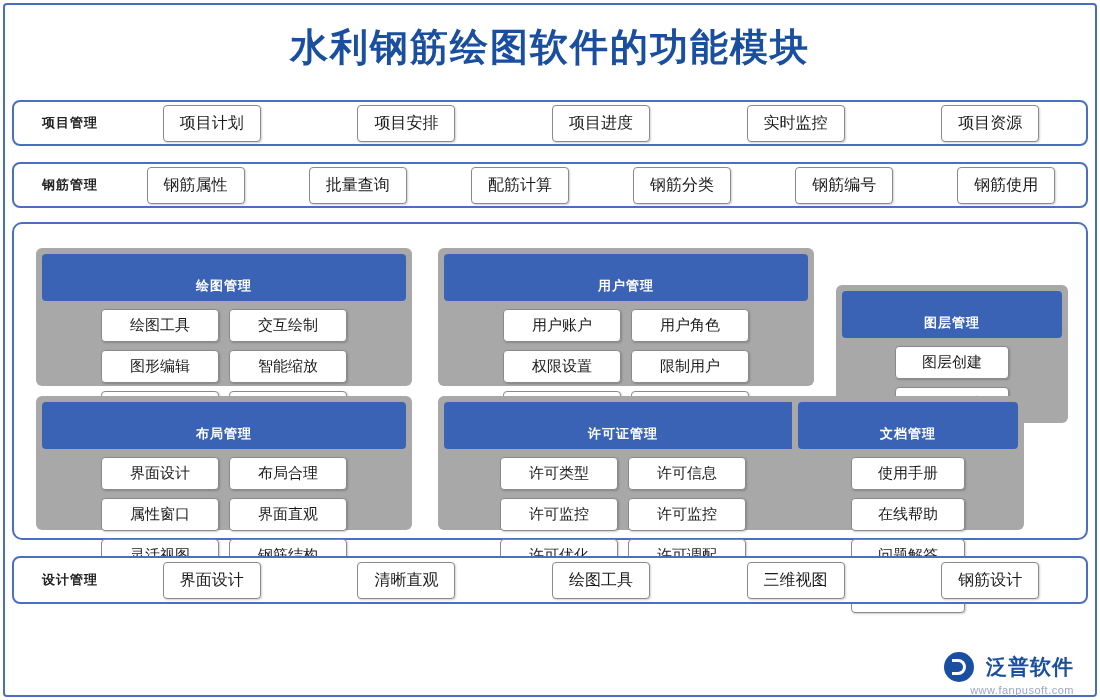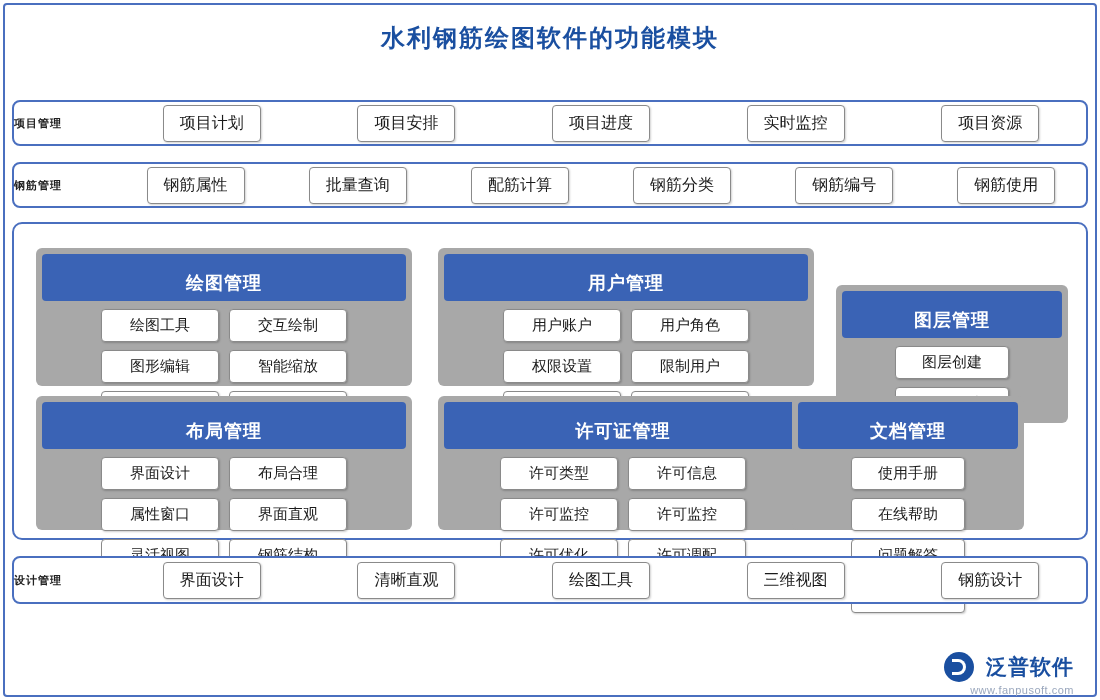--- a/index.html
+++ b/index.html
@@ -24,43 +24,43 @@
     border: 2px solid #4a6fbf;
     border-radius: 4px;
     box-sizing: border-box;
   }
   .title {
     position: absolute;
     left: 0;
     top: 22px;
     width: 1100px;
     text-align: center;
-    font-size: 24px;
+    font-size: 38px;
     font-weight: bold;
     color: #1a4fa0;
     letter-spacing: 2px;
   }
 
   
   .row-band {
     position: absolute;
     left: 12px;
     width: 1076px;
     border: 2px solid #4a6fbf;
     border-radius: 8px;
     box-sizing: border-box;
     background: #ffffff;
     display: flex;
     align-items: center;
   }
   .band-label {
     width: 112px;
     flex: none;
-    text-align: left;
-    font-size: 11px;
+    text-align: center;
+    font-size: 13px;
     font-weight: bold;
     color: #222;
     letter-spacing: 1px;
   }
   .band-items {
     flex: 1;
     display: flex;
     justify-content: space-around;
     align-items: center;
     gap: 23px;
@@ -97,24 +97,24 @@
   .module {
     position: absolute;
     background: #a8a8a8;
     border-radius: 6px;
     box-sizing: border-box;
     padding: 0;
   }
   .module-header {
     background: #3a63b5;
     color: #ffffff;
-    font-size: 18px;
+    font-size: 13px;
     font-weight: bold;
     text-align: center;
-    padding: 17px 0 6px 0;
+    padding: 23px 0 6px 0;
     border-radius: 4px;
     margin: 6px 6px 8px 6px;
     letter-spacing: 1px;
   }
   .module-grid {
     display: flex;
     flex-wrap: wrap;
     justify-content: center;
     gap: 8px 10px;
     padding: 0 10px 12px 10px;

